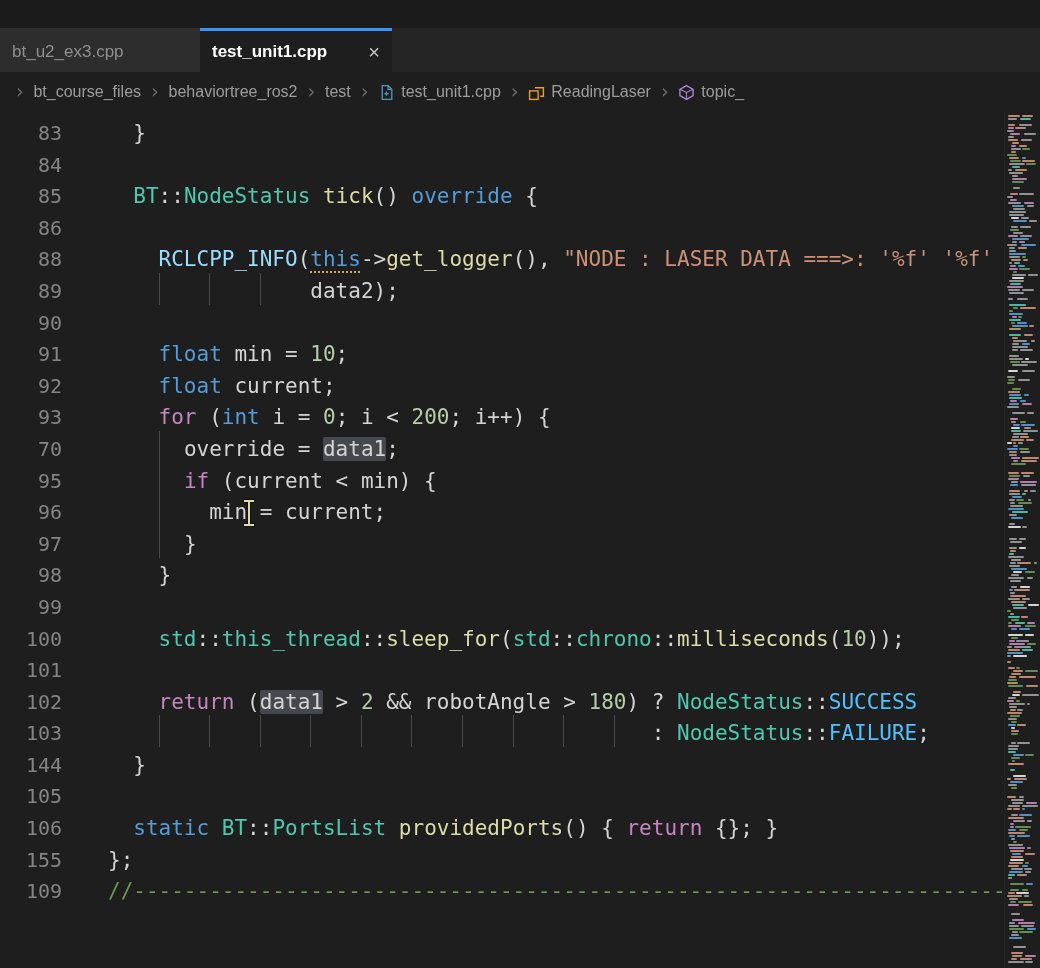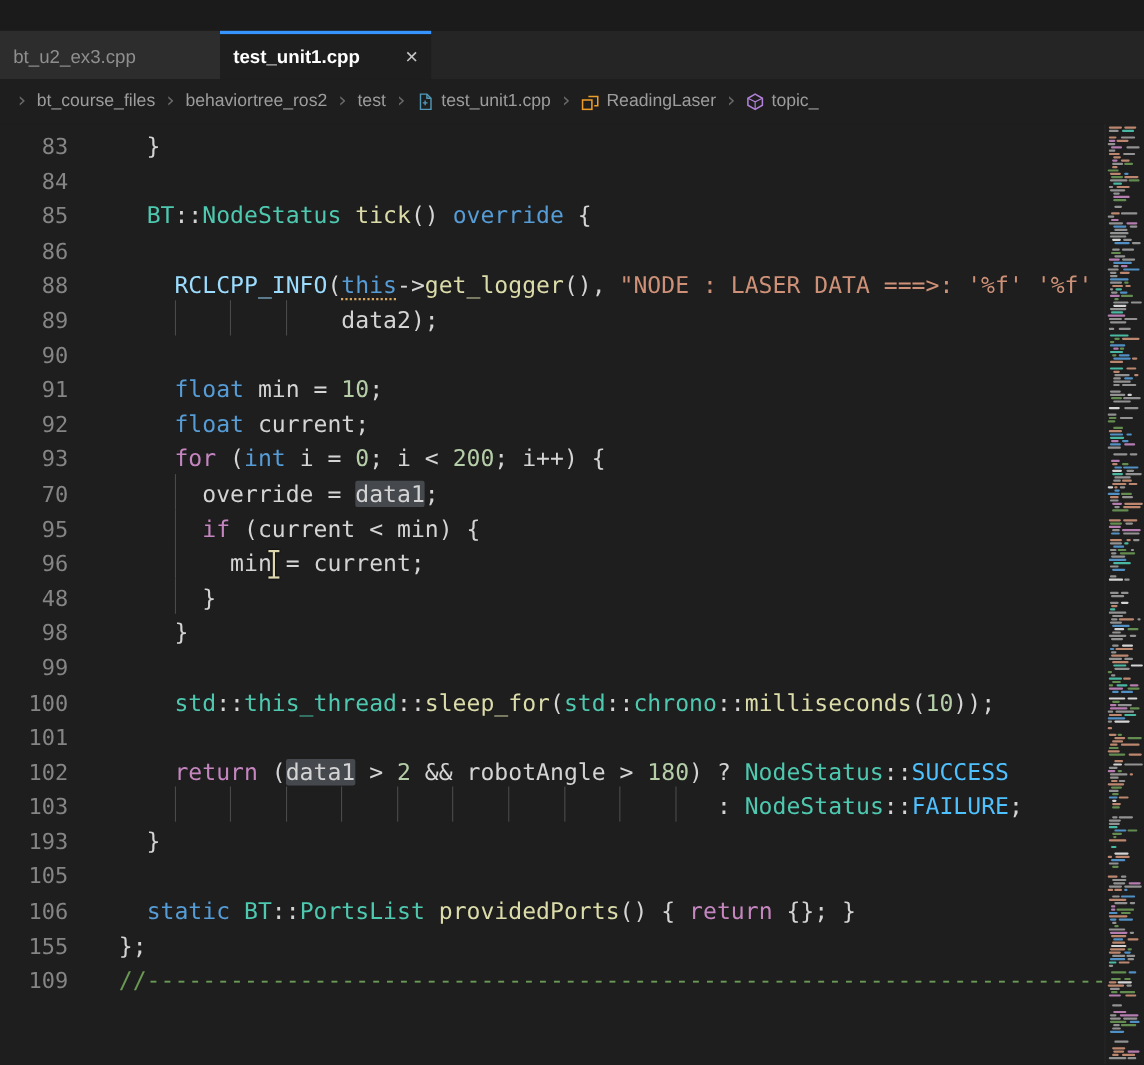--- a/index.html
+++ b/index.html
@@ -121,28 +121,28 @@
       <div class="code-line"><span class="ln">86</span><span class="lt"></span></div>
       <div class="code-line"><span class="ln">88</span><span class="lt"><span class="tk-d">    </span><span class="tk-m">RCLCPP_INFO</span><span class="tk-d">(</span><span class="tk-th">this</span><span class="tk-d">-&gt;</span><span class="tk-f">get_logger</span><span class="tk-d">(), </span><span class="tk-s">"NODE : LASER DATA ===&gt;: '%f' '%f'</span></span></div>
       <div class="code-line"><span class="ln">89</span><span class="lt"><span class="tk-d">    </span><span class="tk-g"></span><span class="tk-d">   </span><span class="tk-g"></span><span class="tk-d">   </span><span class="tk-g"></span><span class="tk-d">   </span><span class="tk-d">data2);</span></span></div>
       <div class="code-line"><span class="ln">90</span><span class="lt"></span></div>
       <div class="code-line"><span class="ln">91</span><span class="lt"><span class="tk-d">    </span><span class="tk-k">float</span><span class="tk-d"> min = </span><span class="tk-n">10</span><span class="tk-d">;</span></span></div>
       <div class="code-line"><span class="ln">92</span><span class="lt"><span class="tk-d">    </span><span class="tk-k">float</span><span class="tk-d"> current;</span></span></div>
       <div class="code-line"><span class="ln">93</span><span class="lt"><span class="tk-d">    </span><span class="tk-c">for</span><span class="tk-d"> (</span><span class="tk-k">int</span><span class="tk-d"> i = </span><span class="tk-n">0</span><span class="tk-d">; i &lt; </span><span class="tk-n">200</span><span class="tk-d">; i++) {</span></span></div>
       <div class="code-line"><span class="ln">70</span><span class="lt"><span class="tk-d">    </span><span class="tk-g"></span><span class="tk-d"> </span><span class="tk-d">override = </span><span class="tk-hl">data1</span><span class="tk-d">;</span></span></div>
       <div class="code-line"><span class="ln">95</span><span class="lt"><span class="tk-d">    </span><span class="tk-g"></span><span class="tk-d"> </span><span class="tk-c">if</span><span class="tk-d"> (current &lt; min) {</span></span></div>
       <div class="code-line"><span class="ln">96</span><span class="lt"><span class="tk-d">    </span><span class="tk-g"></span><span class="tk-d">   </span><span class="tk-d">min = current;</span></span></div>
-      <div class="code-line"><span class="ln">48</span><span class="lt"><span class="tk-d">    </span><span class="tk-g"></span><span class="tk-d"> </span><span class="tk-d">}</span></span></div>
+      <div class="code-line"><span class="ln">97</span><span class="lt"><span class="tk-d">    </span><span class="tk-g"></span><span class="tk-d"> </span><span class="tk-d">}</span></span></div>
       <div class="code-line"><span class="ln">98</span><span class="lt"><span class="tk-d">    }</span></span></div>
       <div class="code-line"><span class="ln">99</span><span class="lt"></span></div>
       <div class="code-line"><span class="ln">100</span><span class="lt"><span class="tk-d">    </span><span class="tk-t">std</span><span class="tk-d">::</span><span class="tk-t">this_thread</span><span class="tk-d">::</span><span class="tk-f">sleep_for</span><span class="tk-d">(</span><span class="tk-t">std</span><span class="tk-d">::</span><span class="tk-t">chrono</span><span class="tk-d">::</span><span class="tk-f">milliseconds</span><span class="tk-d">(</span><span class="tk-n">10</span><span class="tk-d">));</span></span></div>
       <div class="code-line"><span class="ln">101</span><span class="lt"></span></div>
       <div class="code-line"><span class="ln">102</span><span class="lt"><span class="tk-d">    </span><span class="tk-c">return</span><span class="tk-d"> (</span><span class="tk-hl">data1</span><span class="tk-d"> &gt; </span><span class="tk-n">2</span><span class="tk-d"> &amp;&amp; robotAngle &gt; </span><span class="tk-n">180</span><span class="tk-d">) ? </span><span class="tk-t">NodeStatus</span><span class="tk-d">::</span><span class="tk-e">SUCCESS</span></span></div>
       <div class="code-line"><span class="ln">103</span><span class="lt"><span class="tk-d">    </span><span class="tk-g"></span><span class="tk-d">   </span><span class="tk-g"></span><span class="tk-d">   </span><span class="tk-g"></span><span class="tk-d">   </span><span class="tk-g"></span><span class="tk-d">   </span><span class="tk-g"></span><span class="tk-d">   </span><span class="tk-g"></span><span class="tk-d">   </span><span class="tk-g"></span><span class="tk-d">   </span><span class="tk-g"></span><span class="tk-d">   </span><span class="tk-g"></span><span class="tk-d">   </span><span class="tk-g"></span><span class="tk-d">  </span><span class="tk-d">: </span><span class="tk-t">NodeStatus</span><span class="tk-d">::</span><span class="tk-e">FAILURE</span><span class="tk-d">;</span></span></div>
-      <div class="code-line"><span class="ln">193</span><span class="lt"><span class="tk-d">  }</span></span></div>
+      <div class="code-line"><span class="ln">144</span><span class="lt"><span class="tk-d">  }</span></span></div>
       <div class="code-line"><span class="ln">105</span><span class="lt"></span></div>
       <div class="code-line"><span class="ln">106</span><span class="lt"><span class="tk-d">  </span><span class="tk-k">static</span><span class="tk-d"> </span><span class="tk-t">BT</span><span class="tk-d">::</span><span class="tk-t">PortsList</span><span class="tk-d"> </span><span class="tk-f">providedPorts</span><span class="tk-d">() { </span><span class="tk-c">return</span><span class="tk-d"> {}; }</span></span></div>
       <div class="code-line"><span class="ln">155</span><span class="lt"><span class="tk-d">};</span></span></div>
       <div class="code-line"><span class="ln">109</span><span class="lt"><span class="tk-cm">//------------------------------------------------------------------------</span></span></div>
     </div>
   <div class="minimap">
       <div class="mm-seg" style="left: 3.13994px; top: 3px; width: 12.0125px; background: rgb(206, 145, 120);"></div>
       <div class="mm-seg" style="left: 17.2956px; top: 3px; width: 10.3719px; background: rgb(206, 145, 120);"></div>
       <div class="mm-seg" style="left: 3.14416px; top: 6px; width: 8.5319px; background: rgb(158, 158, 158);"></div>
       <div class="mm-seg" style="left: 15.0705px; top: 6px; width: 10.913px; background: rgb(78, 201, 176);"></div>

